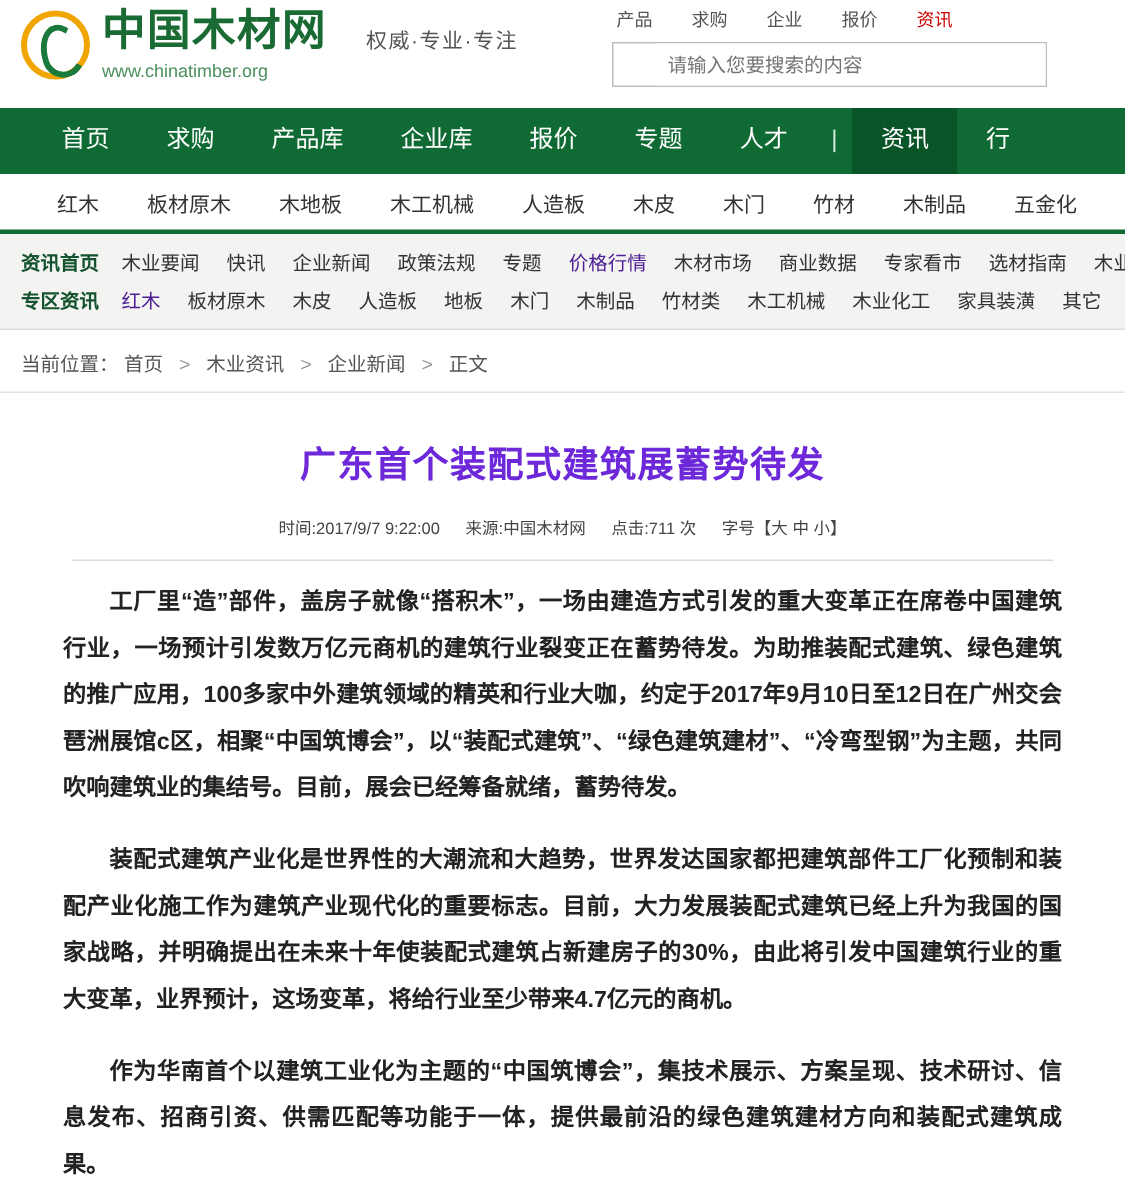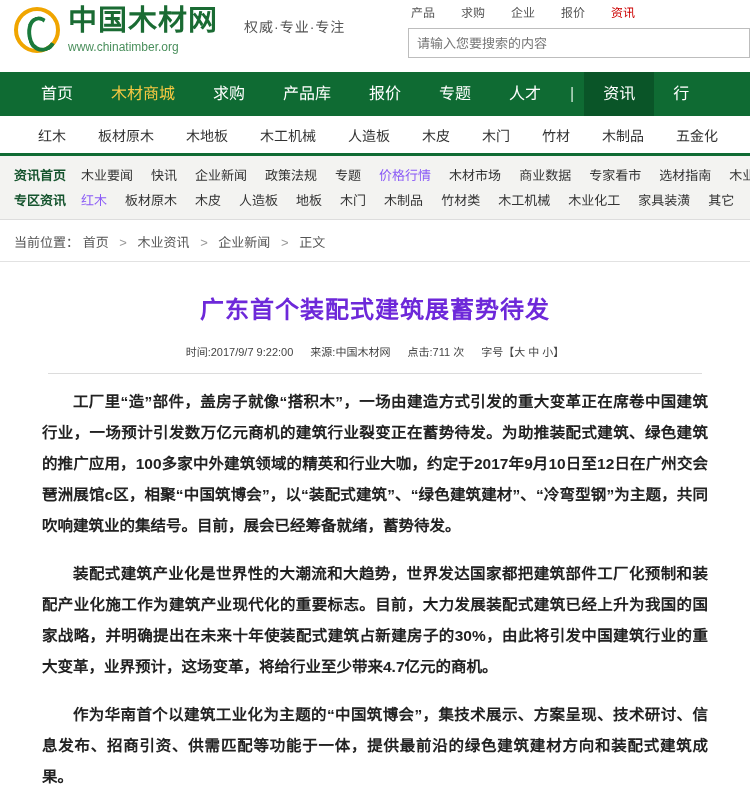--- a/index.html
+++ b/index.html
@@ -81,21 +81,22 @@
   }
   .top-links span { cursor: pointer; }
   .top-links span.active { color: #c00; }
   .search-box {
     margin-top: 8px;
     height: 30px;
     border: 1px solid #bdbdbd;
     background: #fff;
     display: flex;
     align-items: flex-start;
-    width: 342px;
+    width: 290px;
+    padding-left: 28px;
   }
   .search-box input {
     border: 0; outline: 0;
     height: 28px;
     width: 100%;
     padding: 0 8px;
     font-size: 13px;
     color: #888;
     font-family: "Liberation Sans", sans-serif;
   }
@@ -156,21 +157,21 @@
   }
   .channelrow .lead {
     font-weight: bold;
     color: #14532d;
     padding-right: 6px;
   }
   .channelrow .c {
     padding: 0 9px;
     cursor: pointer;
   }
-  .channelrow .c.red { color: #8b5cf6; }
+  .channelrow .c.red { color: #4c1d95; }
   .channelrow .c.bold-green { color: #0f6b33; font-weight: bold; }
 
   
   .breadcrumb {
     font-size: 13px;
     color: #555;
     padding: 12px 0 10px 14px;
     border-bottom: 1px solid #e2e2e2;
   }
   .breadcrumb .sep { padding: 0 7px; color: #999; }
@@ -235,23 +236,23 @@
       <span class="active">资讯</span>
     </div>
     <div class="search-box">
       <input type="text" placeholder="请输入您要搜索的内容" style="">
     </div>
   </div>
 </div>
 
 <div class="mainnav">
   <div class="item">首页</div>
-  <div class="item gold">木材商城</div>
   <div class="item">求购</div>
   <div class="item">产品库</div>
+  <div class="item">企业库</div>
   <div class="item">报价</div>
   <div class="item">专题</div>
   <div class="item">人才</div>
   <div class="item sep">|</div>
   <div class="item active">资讯</div>
   <div class="item">行</div>
 </div>
 
 <div class="subnav">
   <div class="item">红木</div>

